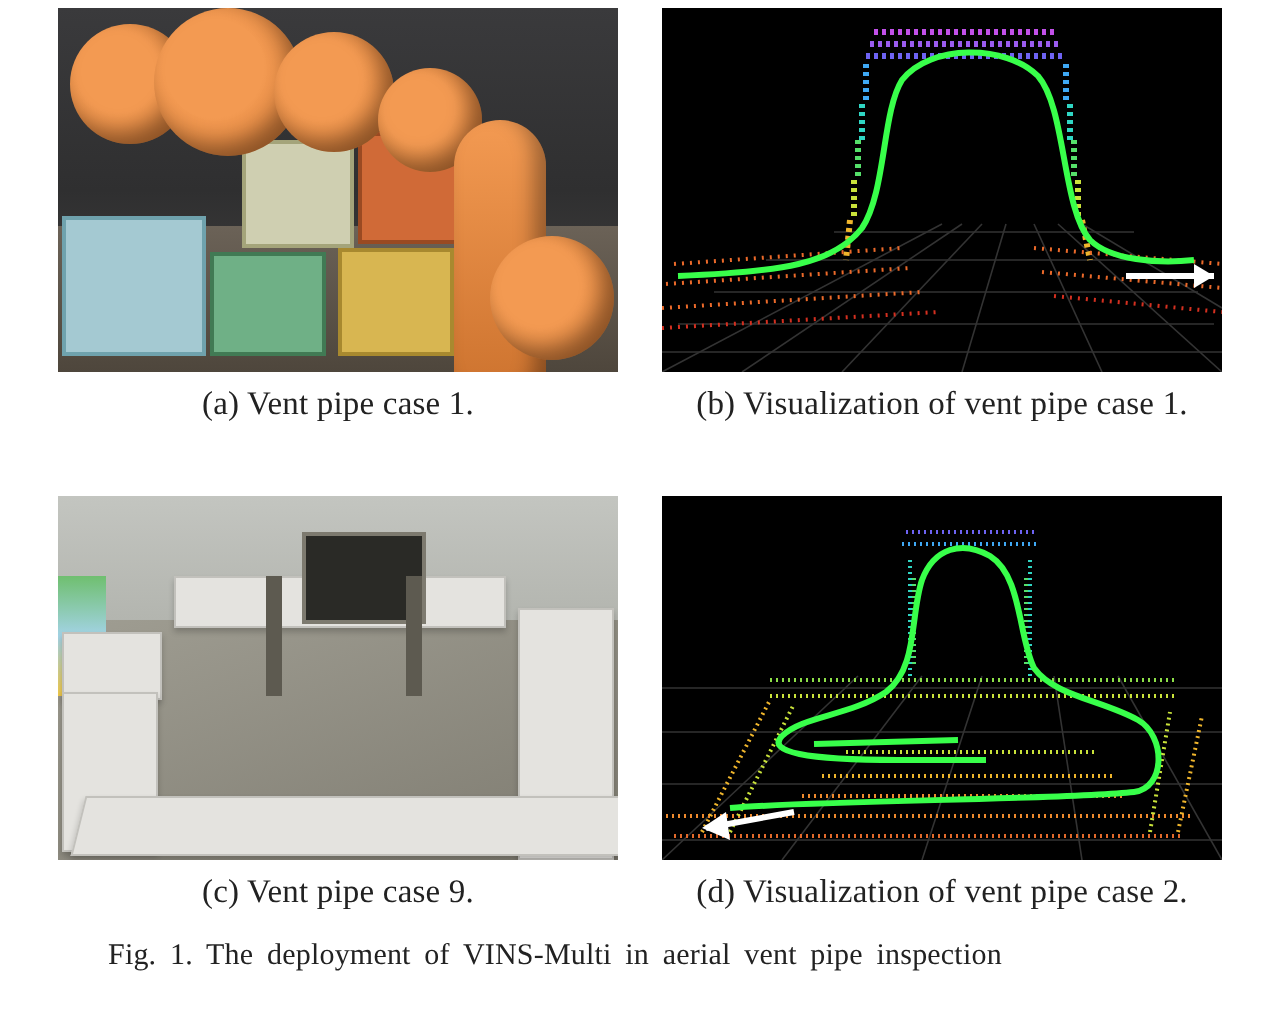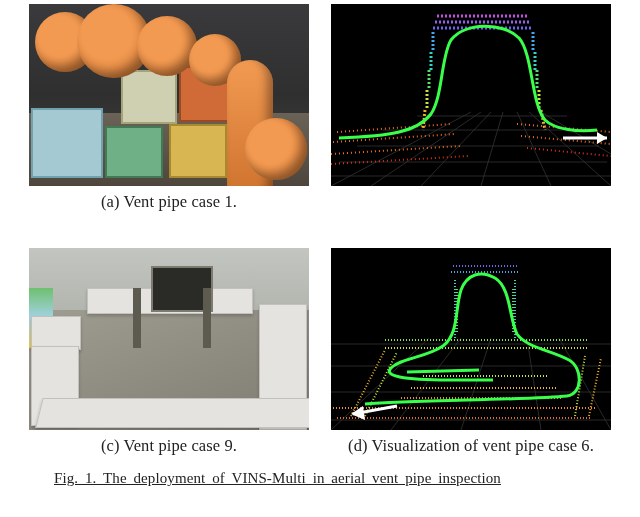--- a/index.html
+++ b/index.html
@@ -42,21 +42,20 @@
     text-align: center;
     letter-spacing: 0.1px;
   }
   .maincap {
     font-size: 15px;
     color: #222;
     margin: 14px 26px 0 26px;
     text-align: left;
     letter-spacing: 0.1px;
     word-spacing: 3px;
-    text-decoration: underline;
   }
 
   
   .photo-a {
     background: linear-gradient(180deg, #3a3a3c 0%, #2f2f30 50%, #484644 100%);
   }
   .photo-a .floor {
     position: absolute; left:0; right:0; bottom:0; height: 40%;
     background: linear-gradient(180deg, #6b6257 0%, #4e463c 100%);
   }
@@ -190,20 +189,21 @@
           </g>
 
           <path d="M8 134 C 60 132, 86 128, 100 110 C 112 92, 110 52, 120 36 C 134 18, 172 18, 188 34 C 202 50, 200 100, 214 116 C 224 126, 248 128, 266 126" fill="none" stroke="#38ff4a" stroke-width="3"></path>
 
           <g>
             <line x1="232" y1="134" x2="276" y2="134" stroke="#fff" stroke-width="3"></line>
             <polygon points="276,134 266,128 266,140" fill="#fff"></polygon>
           </g>
         </svg>
       </div>
+      <div class="caption">(b) Visualization of vent pipe case 1.</div>
     </div>
 
   </div>
 
   <div class="row row-2">
 
     <div class="subfig">
       <div class="imgbox photo-c">
         <div class="wall"></div>
         <div class="floor"></div>
@@ -267,19 +267,19 @@
 
           <path d="M34 156 C 80 152, 200 152, 236 148 C 252 146, 252 120, 238 112 C 220 102, 196 100, 186 86 C 178 70, 180 40, 164 30 C 150 22, 136 26, 130 42 C 124 60, 128 86, 112 98 C 94 110, 70 110, 60 120 C 52 128, 72 132, 118 132 C 150 132, 162 132, 162 132" fill="none" stroke="#38ff4a" stroke-width="3"></path>
           <path d="M76 124 L 148 122" fill="none" stroke="#38ff4a" stroke-width="3"></path>
 
           <g>
             <line x1="66" y1="158" x2="22" y2="166" stroke="#fff" stroke-width="3"></line>
             <polygon points="20,166 32,158 34,172" fill="#fff"></polygon>
           </g>
         </svg>
       </div>
-      <div class="caption">(d) Visualization of vent pipe case 6.</div>
+      <div class="caption">(d) Visualization of vent pipe case 2.</div>
     </div>
 
   </div>
 
   <div class="maincap">Fig. 1.    The deployment of VINS-Multi in aerial vent pipe inspection</div>
 </div>
 
 </body></html>

